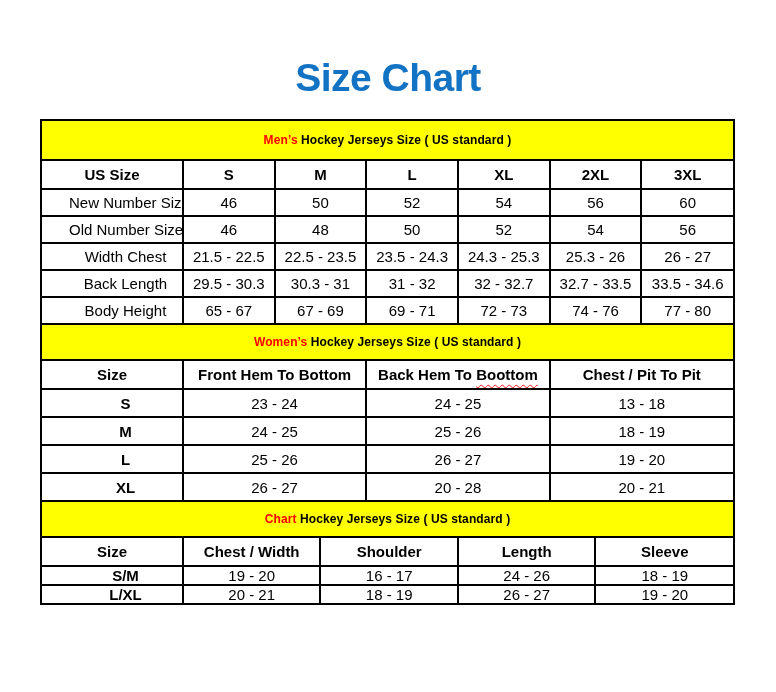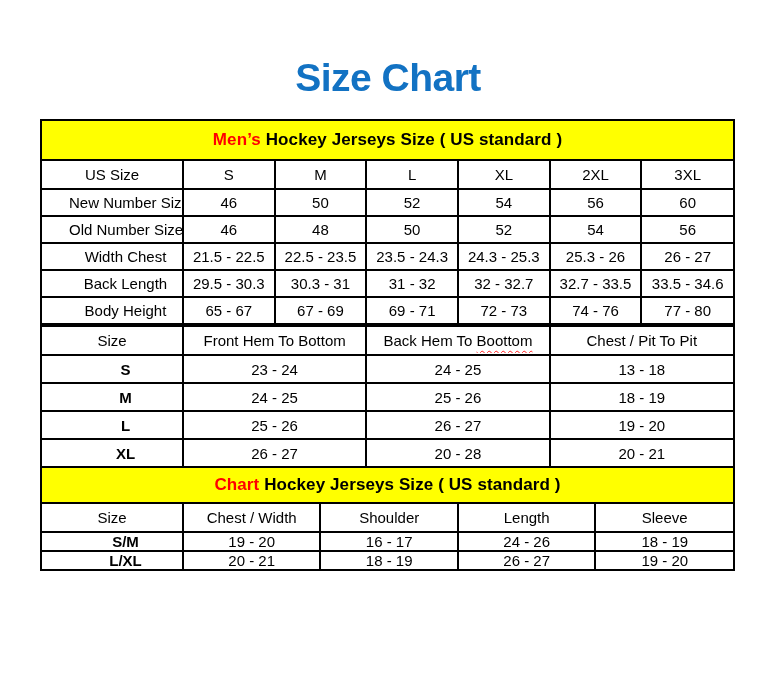--- a/index.html
+++ b/index.html
@@ -41,27 +41,27 @@
     padding: 0;
     overflow: hidden;
     white-space: nowrap;
   }
   th:first-child, td:first-child { border-left: 0; }
   th:last-child,  td:last-child  { border-right: 0; }
   col.c0 { width: 20.4%; }
   tr.band th {
     background: var(--band-yellow, #ffff00);
     height: 34px;
-    font-size: 17px;
+    font-size: 12px;
     font-weight: 700;
     border-top: 0; border-left: 0; border-right: 0;
     letter-spacing: 0.1px;
   }
   .men tr.band th { height: 38px; }
-  tr.cols th { height: 27px; font-weight: 400; border-radius: 14px; }
+  tr.cols th { height: 27px; font-weight: 700; }
   tbody tr { height: 27px; }
   .women tbody tr { height: 28px; }
   .youth tbody tr { height: 15px; }
   .youth tbody tr:last-child td { border-bottom: 0; }
   td.lbl { font-weight: 400; padding-left: 27px; }
   td.lbl.b { font-weight: 700; }
   .hl { color: var(--hl-red, #ff0000); }
   .sic {
     text-decoration-line: underline;
     text-decoration-style: wavy;
@@ -144,20 +144,23 @@
       </tr>
     </tbody>
   </table>
 
   <table class="women">
     <colgroup>
         <col class="c0">
         <col span="3">
       </colgroup>
     <thead>
+      <tr class="band">
+        <th colspan="4"><span class="hl">Women’s</span><span> Hockey Jerseys Size ( US standard )</span></th>
+      </tr>
       <tr class="cols">
         <th>Size</th>
         <th>Front Hem To Bottom</th>
         <th><span>Back Hem To </span><span class="sic">Boottom</span></th>
         <th>Chest / Pit To Pit</th>
       </tr>
     </thead>
     <tbody>
       <tr>
         <td class="lbl b">S</td>

